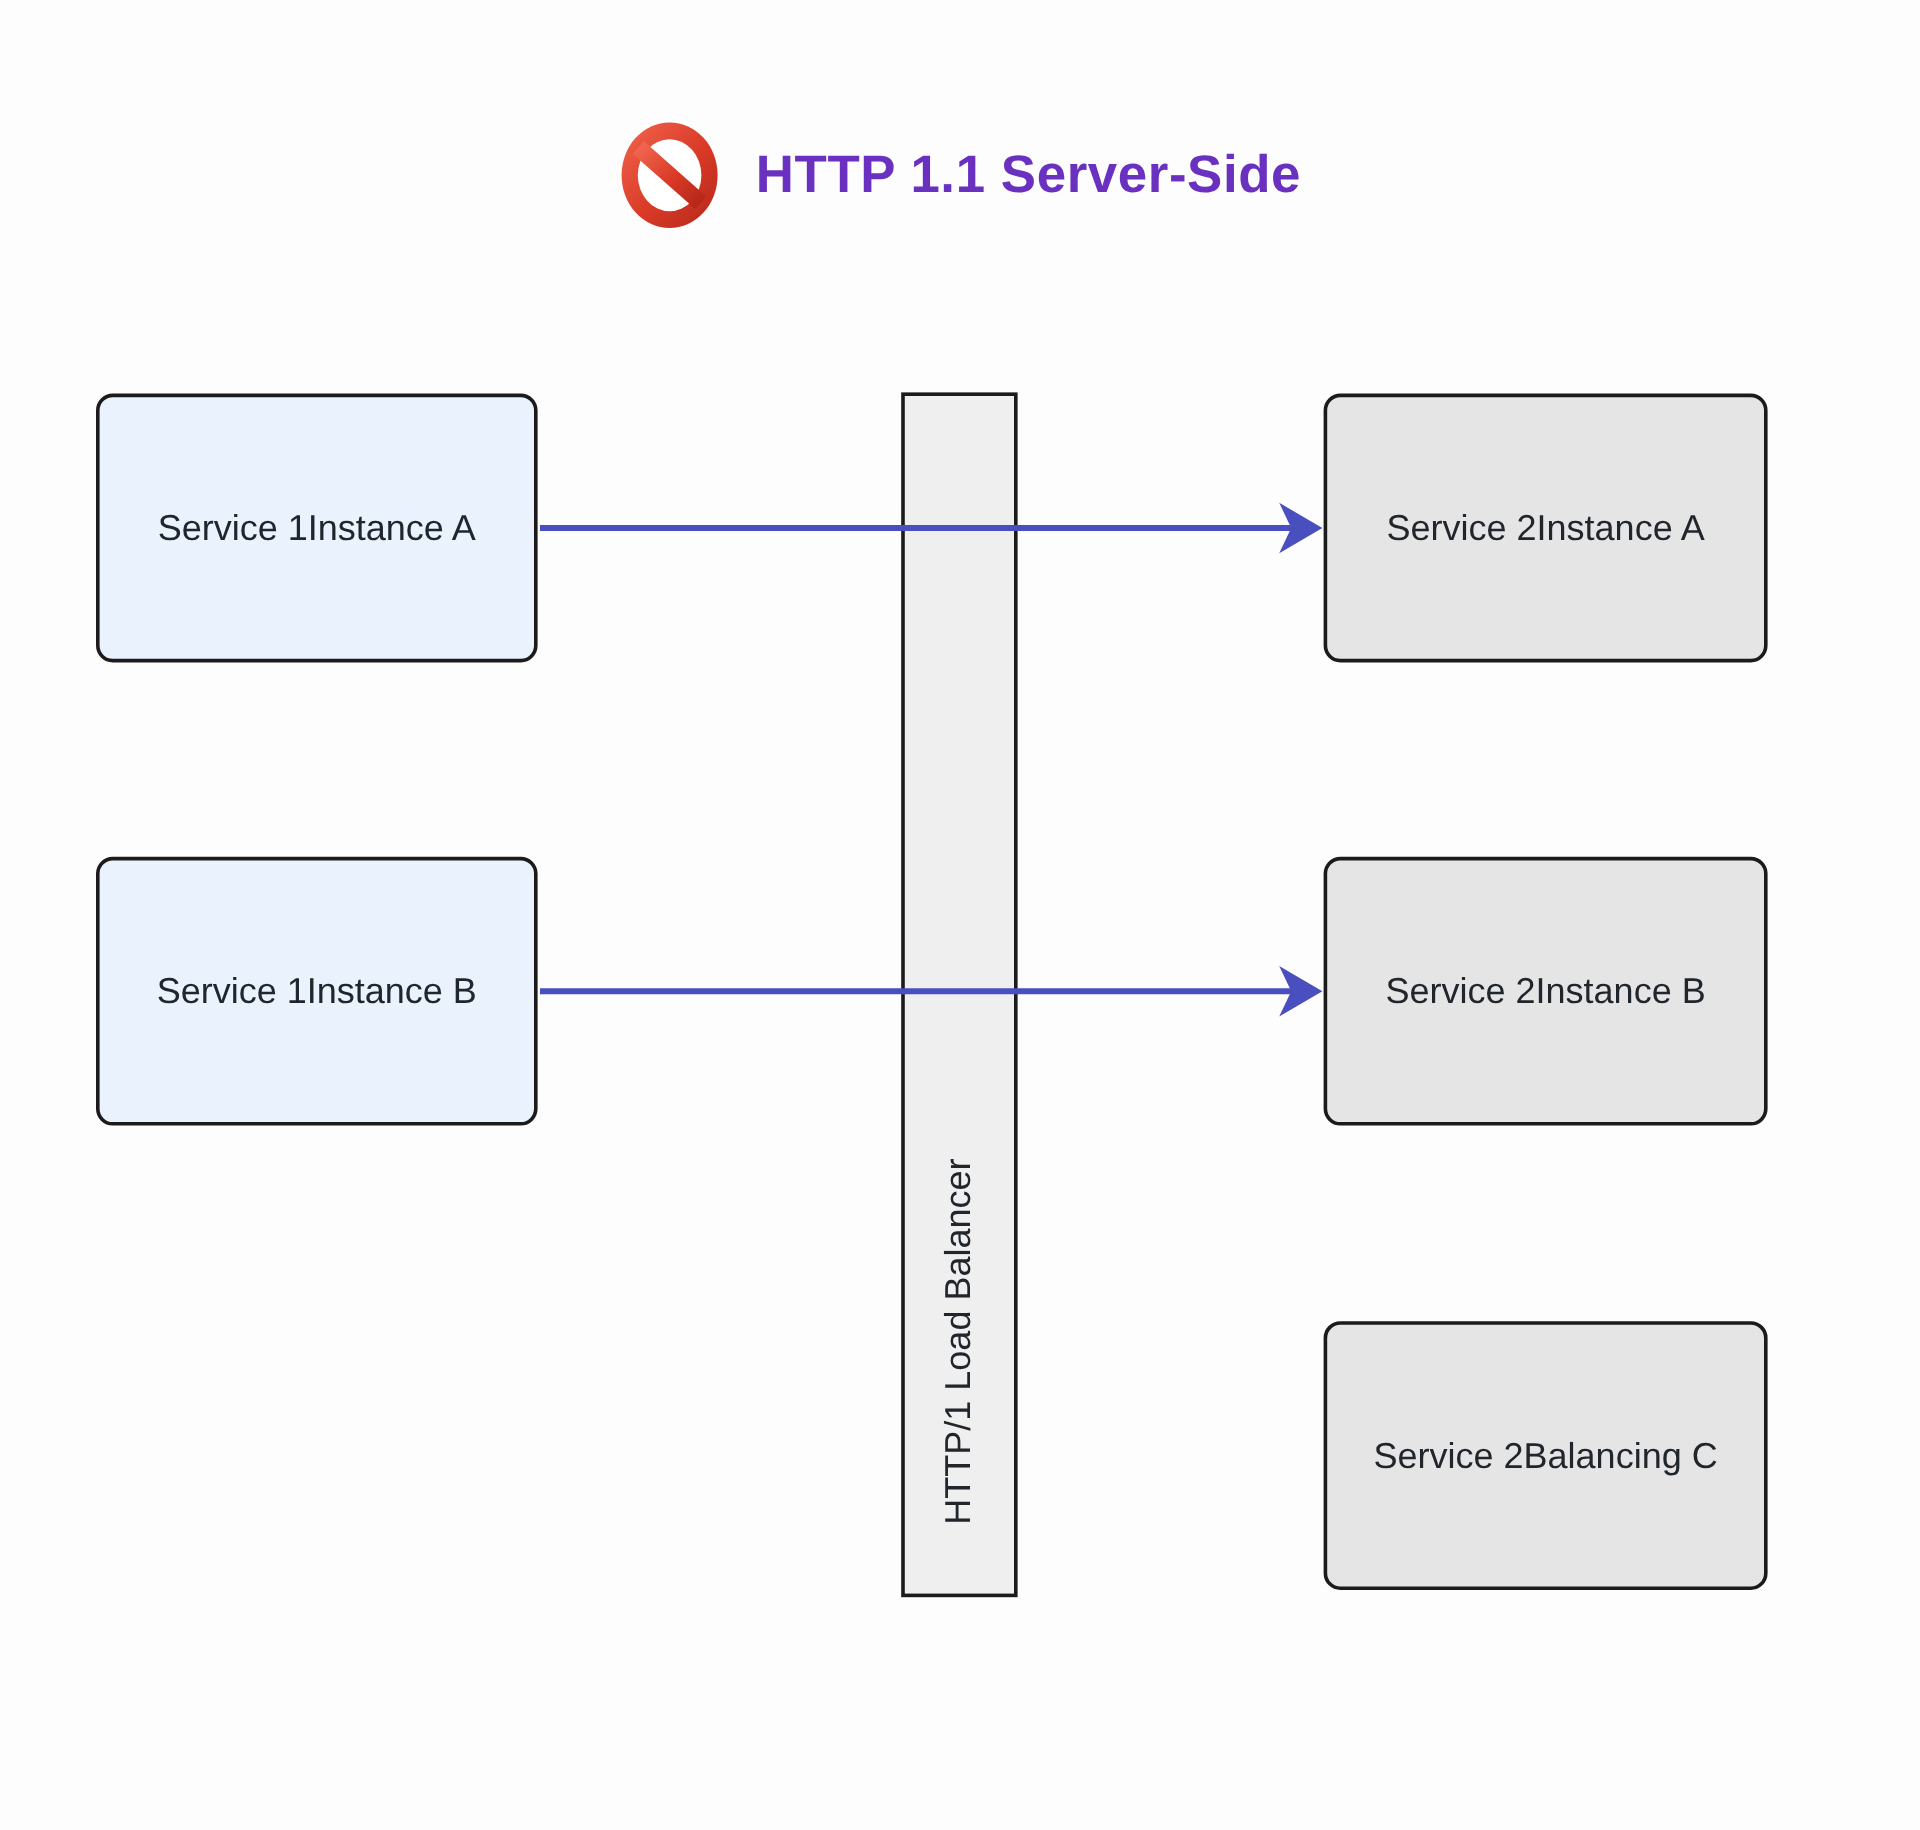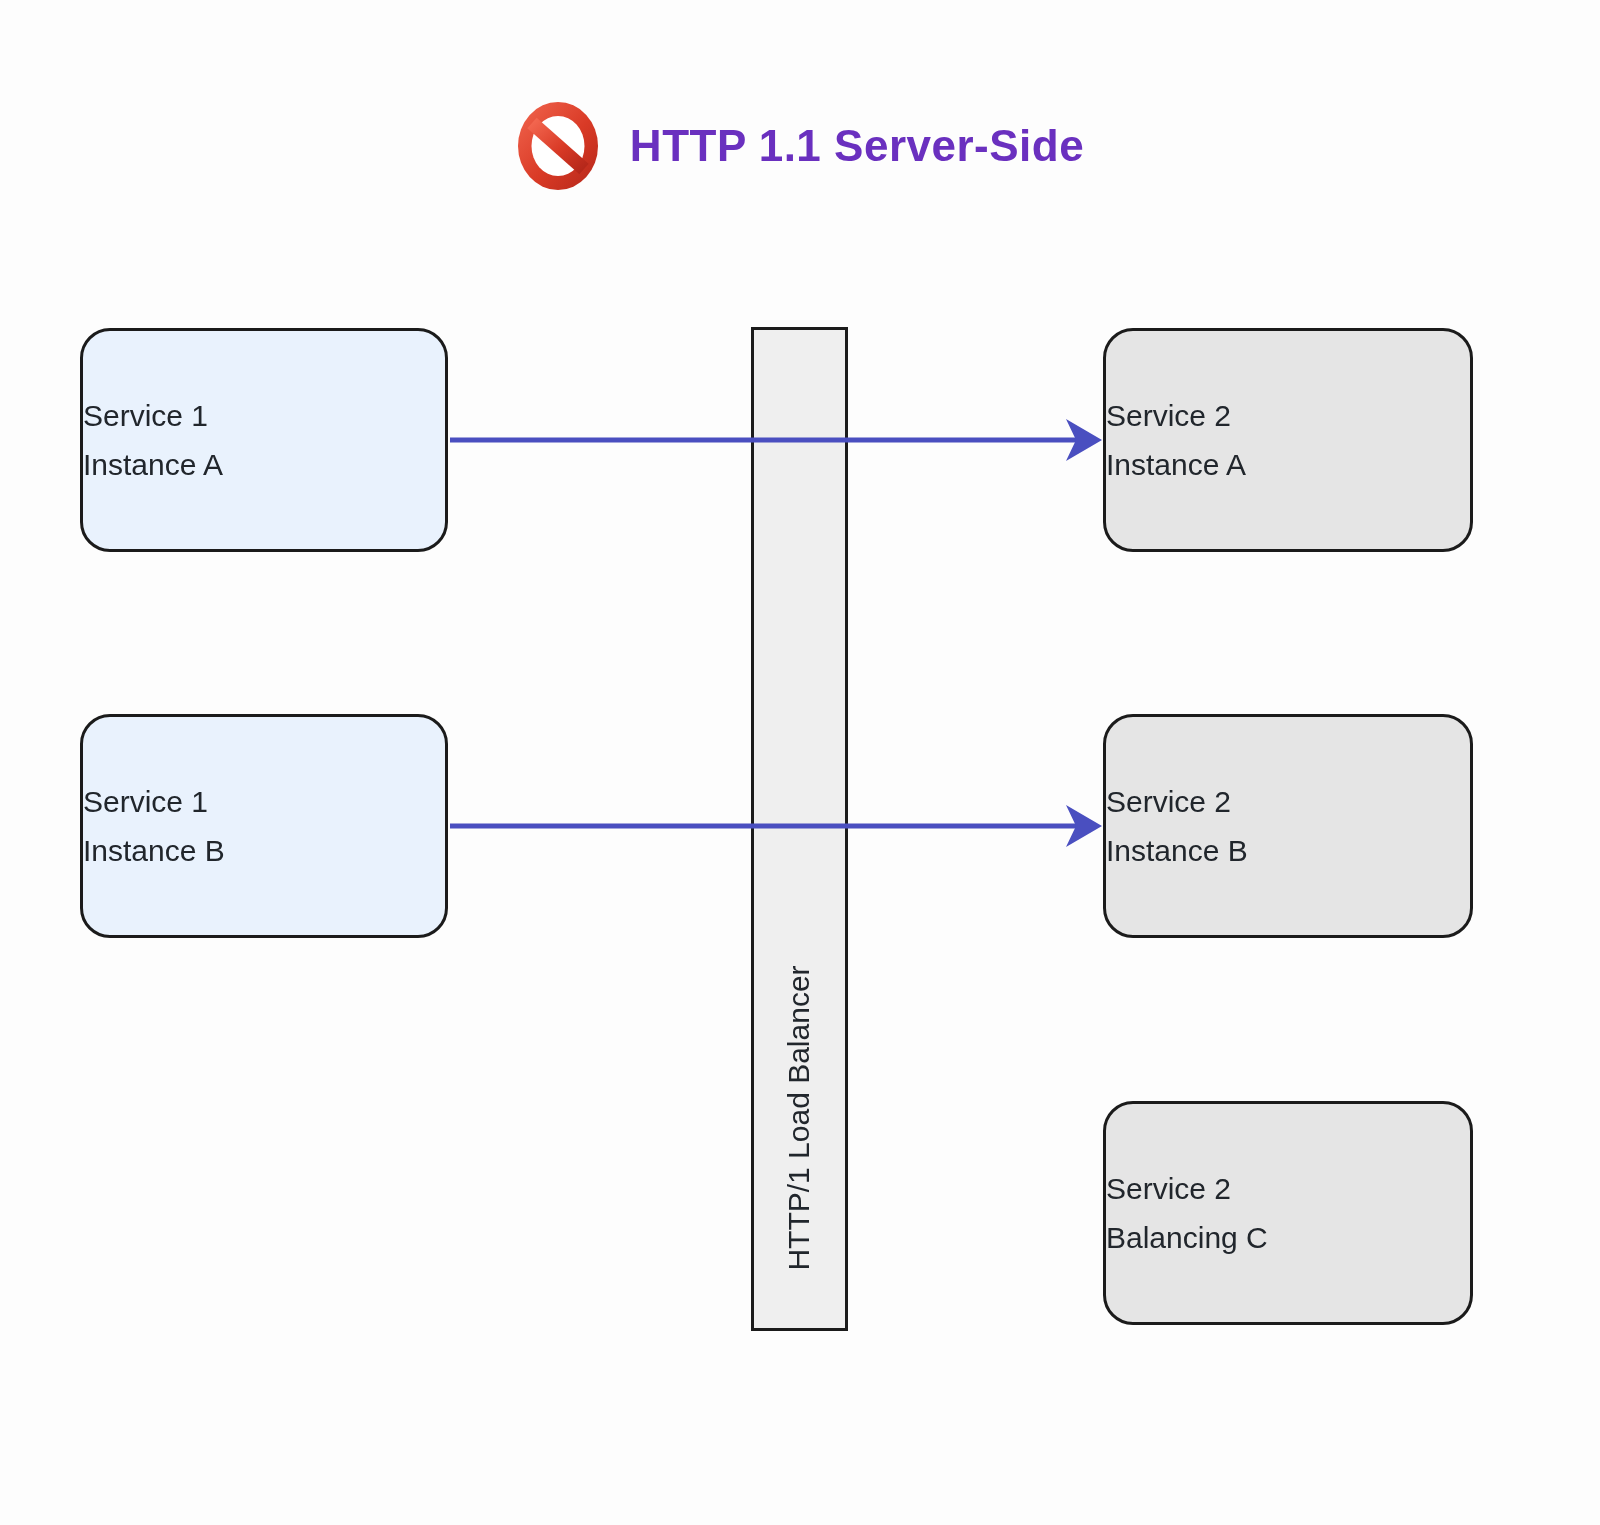--- a/index.html
+++ b/index.html
@@ -33,24 +33,24 @@
     line-height: 62px;
     color: #6a30bf;
     letter-spacing: 0.5px;
   }
 
   
   .node {
     position: absolute;
     box-sizing: border-box;
     border: 3.5px solid #1b1b1b;
-    border-radius: 30px;
+    border-radius: 14px;
     display: flex;
-    flex-direction: column;
-    align-items: flex-start;
+    flex-direction: row;
+    align-items: center;
     justify-content: center;
     font-size: 30px;
     line-height: 49px;
     color: #21262c;
     text-align: center;
   }
   .node.blue  { background: #e9f2fd; left: 80px;  width: 368px; height: 224px; }
   .node.green { background: #e5e5e5; left: 1103px; width: 370px; height: 224px; }
   .node.row1 { top: 328px; }
   .node.row2 { top: 714px; }

